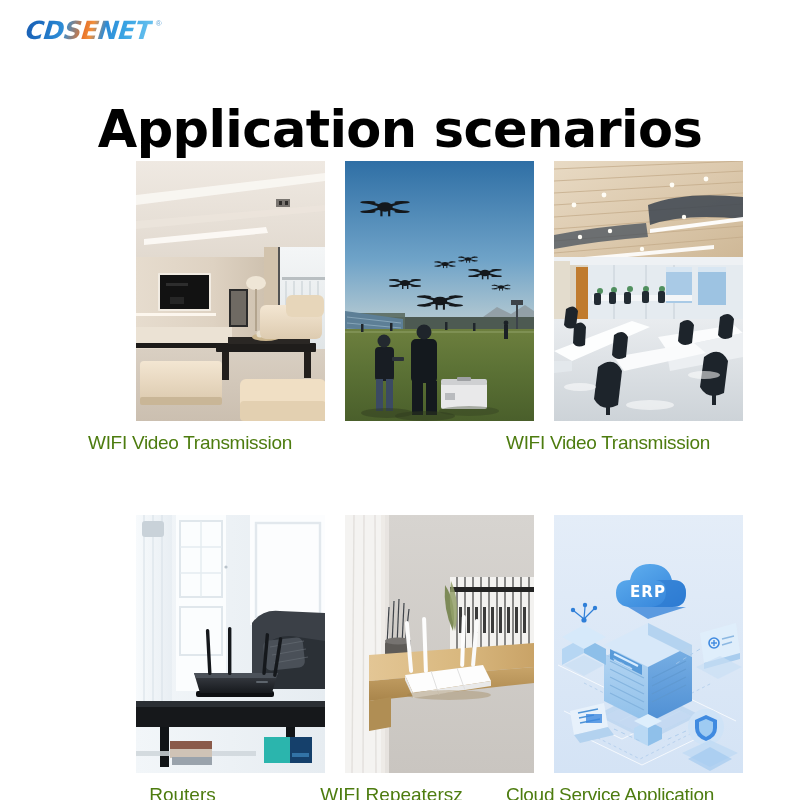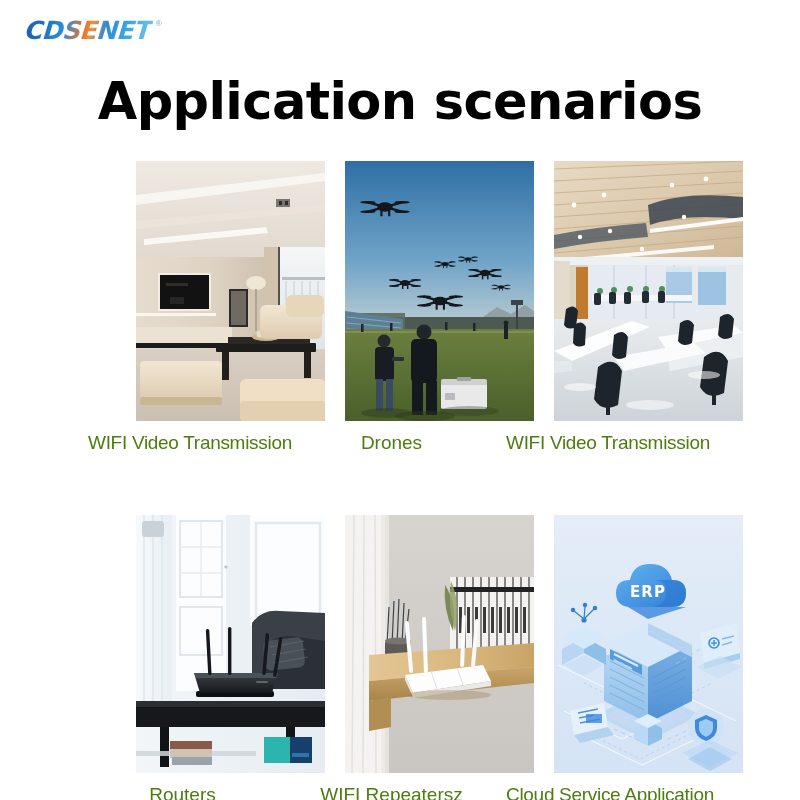--- a/index.html
+++ b/index.html
@@ -48,21 +48,21 @@
     font-size: 8px;
     color: #6aa9d8;
     margin-left: 4px;
     margin-top: 1px;
     font-family: "Liberation Sans", sans-serif;
   }
 
   
   .page-title {
     position: absolute;
-    top: 72px;
+    top: 100px;
     left: 0;
     width: 800px;
     text-align: center;
     font-family: "DejaVu Sans", sans-serif;
     font-size: 51px;
     font-weight: 700;
     color: #000000;
     letter-spacing: -0.6px;
   }
 
@@ -303,21 +303,20 @@
           <rect x="96" y="222" width="46" height="26" rx="2" fill="#e9e9ea"></rect>
           <rect x="96" y="218" width="46" height="6" rx="2" fill="#cfd0d2"></rect>
           <rect x="112" y="216" width="14" height="4" rx="1" fill="#9fa1a4"></rect>
           <rect x="100" y="232" width="10" height="7" fill="#b9bbbe"></rect>
 
           <ellipse cx="42" cy="252" rx="26" ry="5" fill="#2e3a20" opacity="0.45"></ellipse>
           <ellipse cx="80" cy="255" rx="30" ry="5" fill="#2e3a20" opacity="0.45"></ellipse>
           <ellipse cx="124" cy="250" rx="30" ry="5" fill="#2e3a20" opacity="0.35"></ellipse>
         </svg>
       </div>
-      <div class="caption">Drones</div>
     </div>
 
     <div class="cell">
       <div class="tile">
         <svg viewBox="0 0 189 260" preserveAspectRatio="none">
           <defs>
             <linearGradient id="woodCeil" x1="0" y1="0" x2="1" y2="1">
               <stop offset="0%" stop-color="#e8dac4"></stop>
               <stop offset="50%" stop-color="#dcc9ad"></stop>
               <stop offset="100%" stop-color="#cdb694"></stop>

